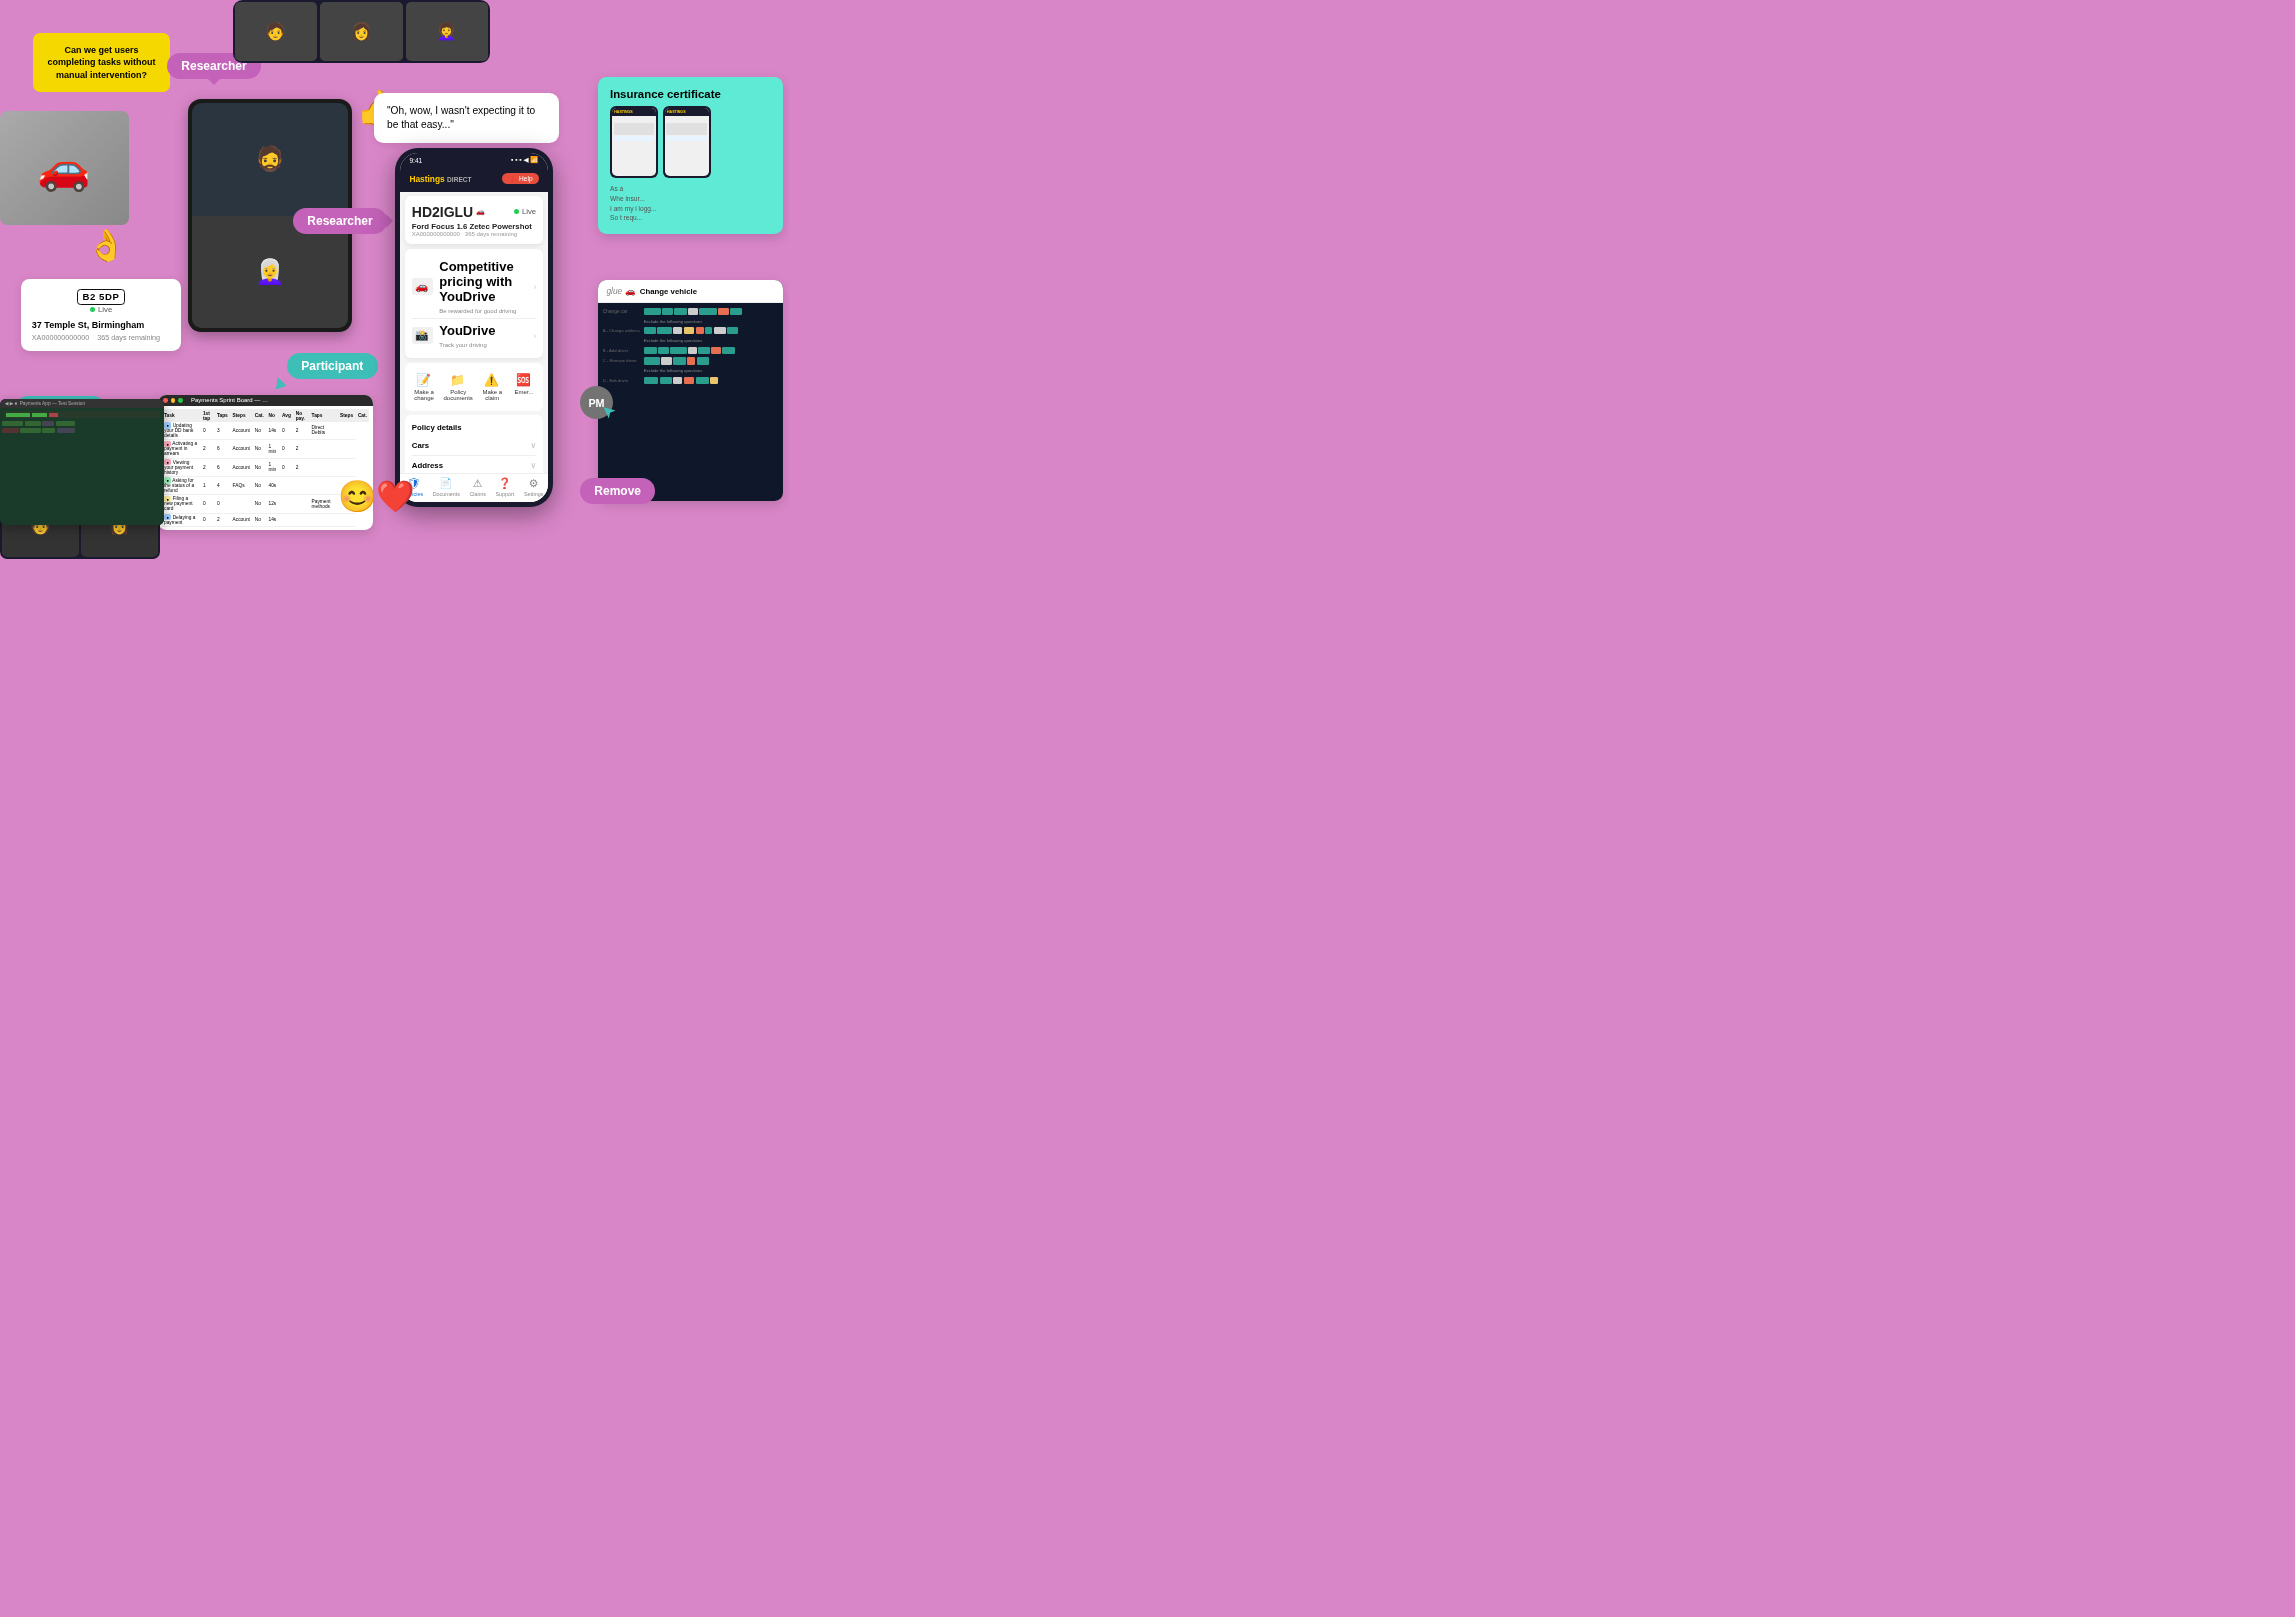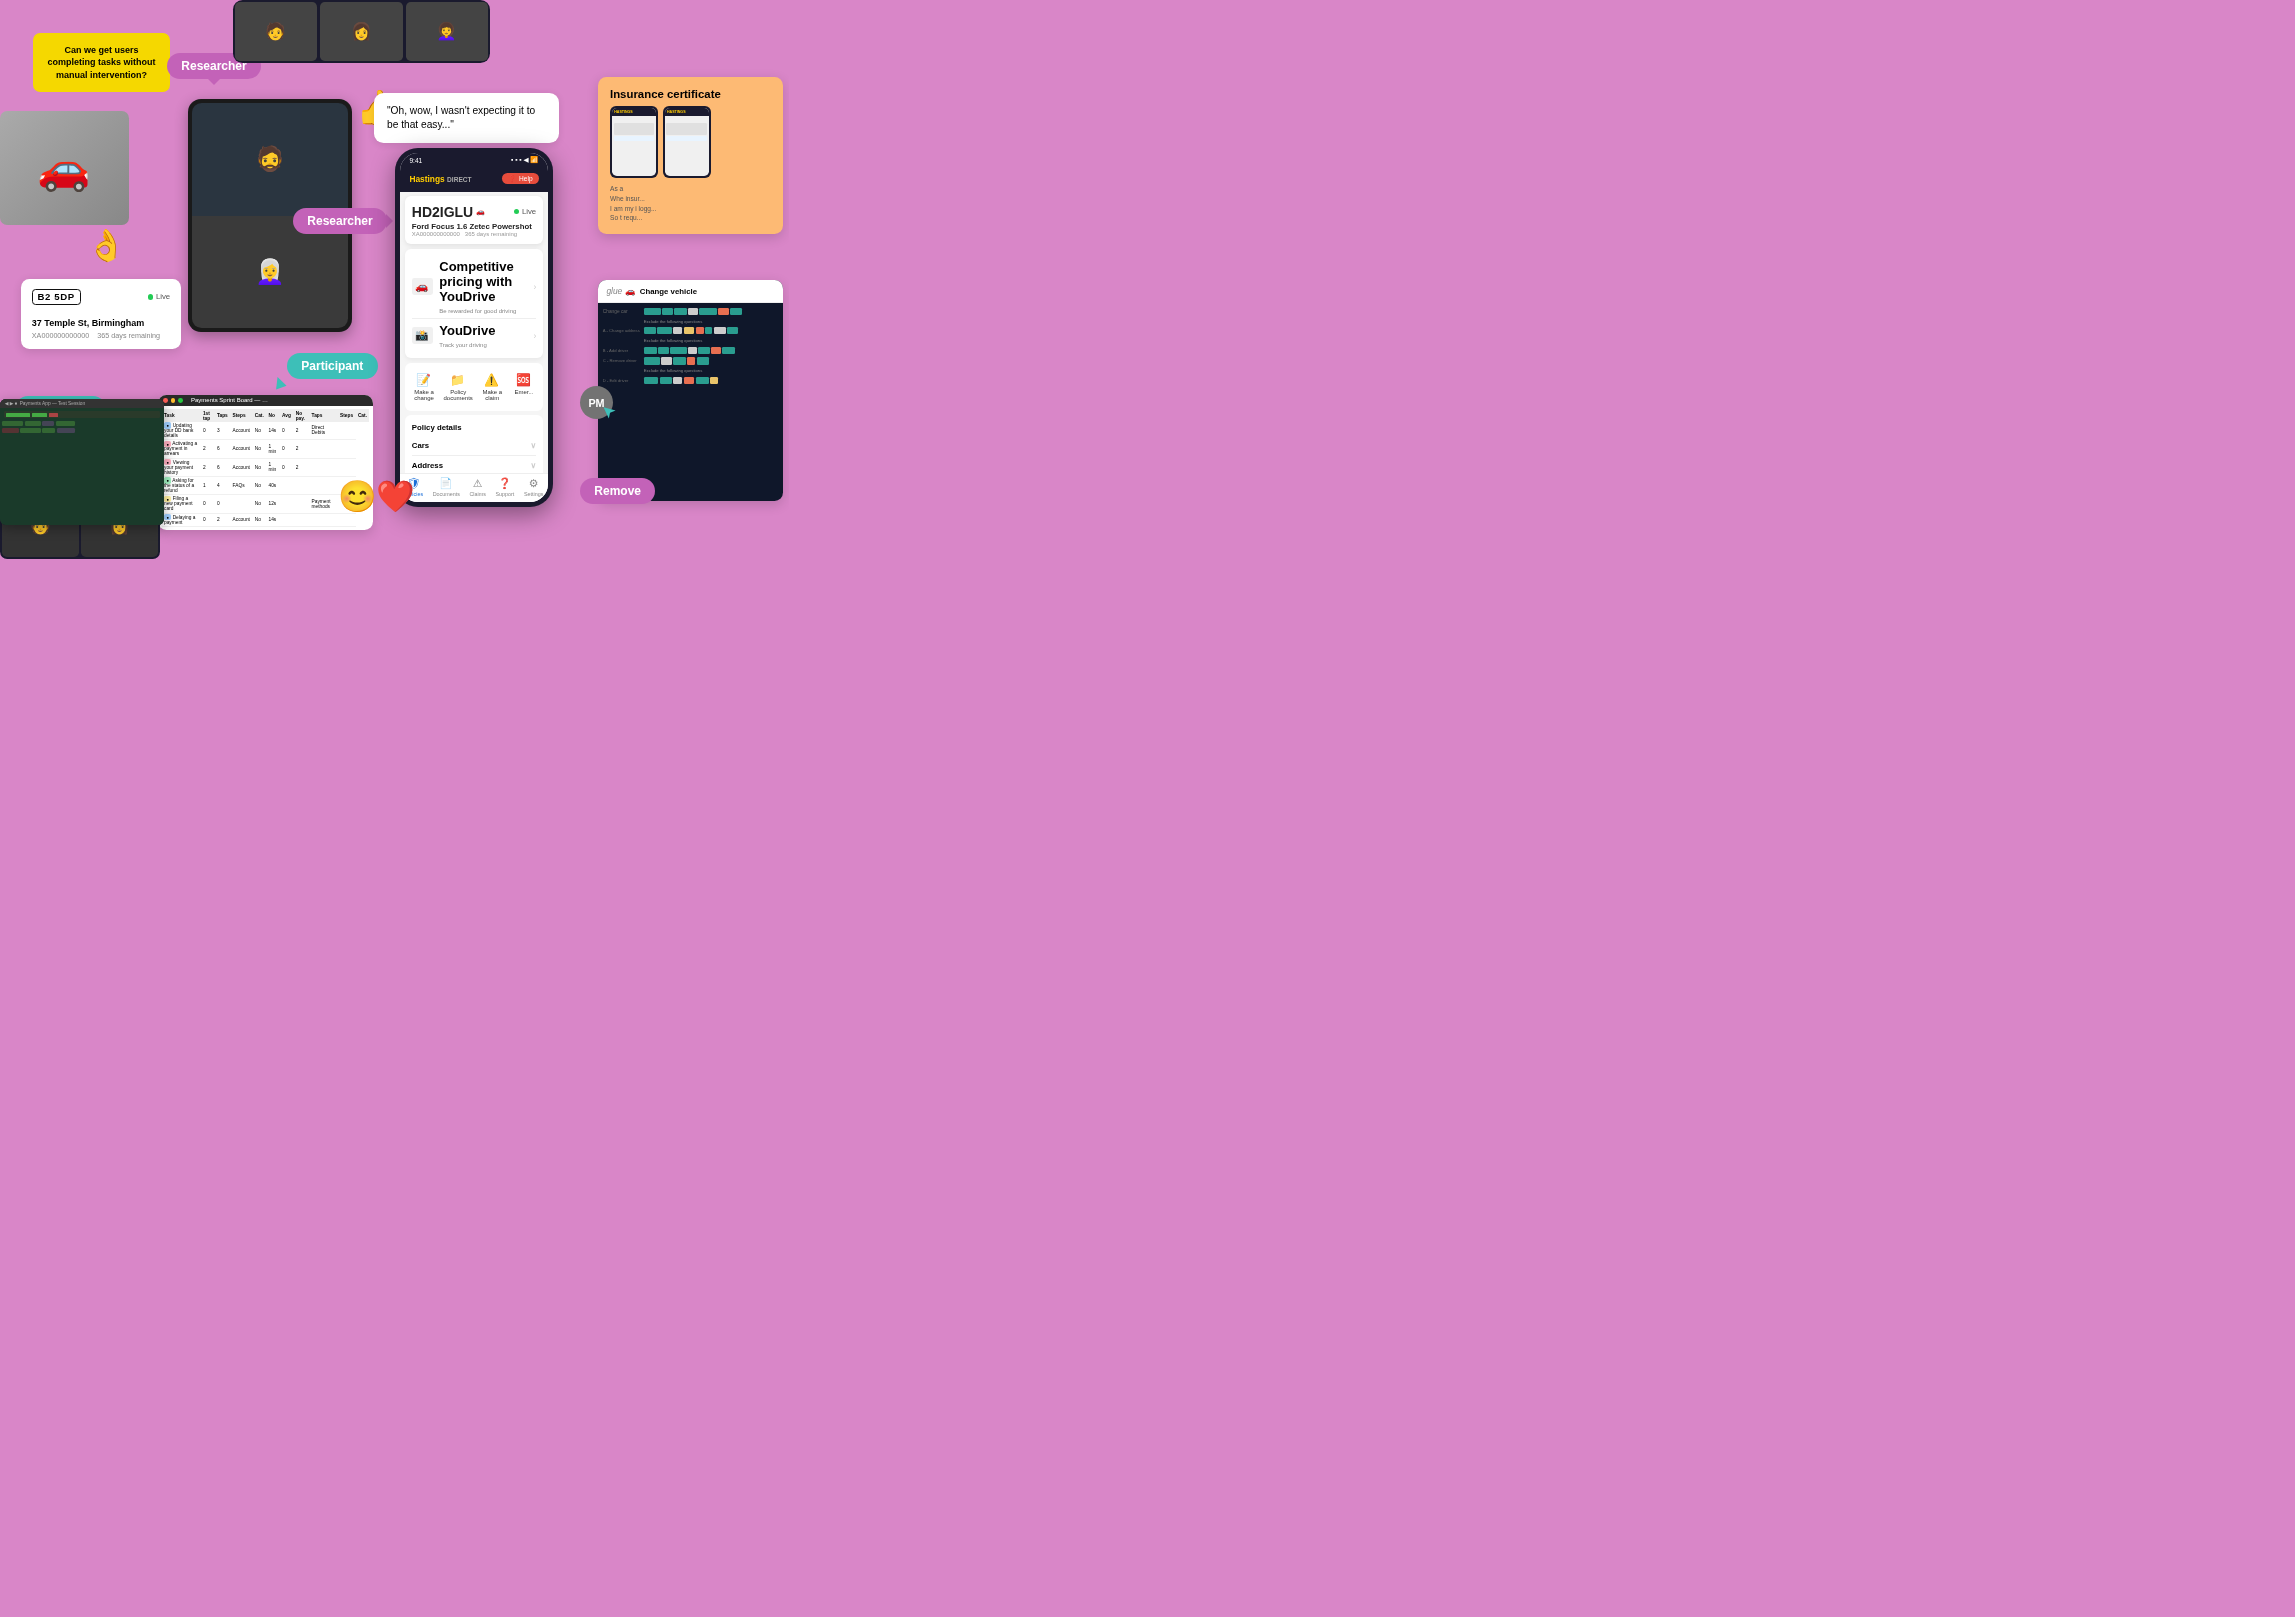--- a/index.html
+++ b/index.html
@@ -237,21 +237,22 @@
       width: 160px;
       background: white;
       border-radius: 8.4px;
       padding: 9.6px 10.8px;
       box-shadow: 0 2.4px 9.6px rgba(0,0,0,0.12);
     }
     .address-card-header {
       display: flex;
       align-items: center;
       justify-content: space-between;
-      margin-bottom: 13px;
+      margin-bottom: 6px;
+      flex-direction: column;
     }
     .address-plate {
       border: 1.2px solid #111;
       border-radius: 3.6px;
       padding: 1.8px 4.8px;
       font-weight: 800;
       font-size: 9.6px;
       letter-spacing: 0.6px;
     }
     .live-badge {
@@ -457,21 +458,21 @@
     }
     .nav-item.active { color: #1a6ed8; }
     .nav-icon { font-size: 10.8px; }
 
     
     .insurance-card {
       position: absolute;
       top: 77px;
       left: 598px;
       width: 185px;
-      background: #fdba74;
+      background: #5eead4;
       border-radius: 8.4px;
       padding: 10.8px 12px;
       box-shadow: 0 3.6px 12px rgba(0,0,0,0.15);
     }
     .insurance-title {
       font-weight: 800;
       font-size: 11.4px;
       margin-bottom: 6px;
     }
     .insurance-phones {

